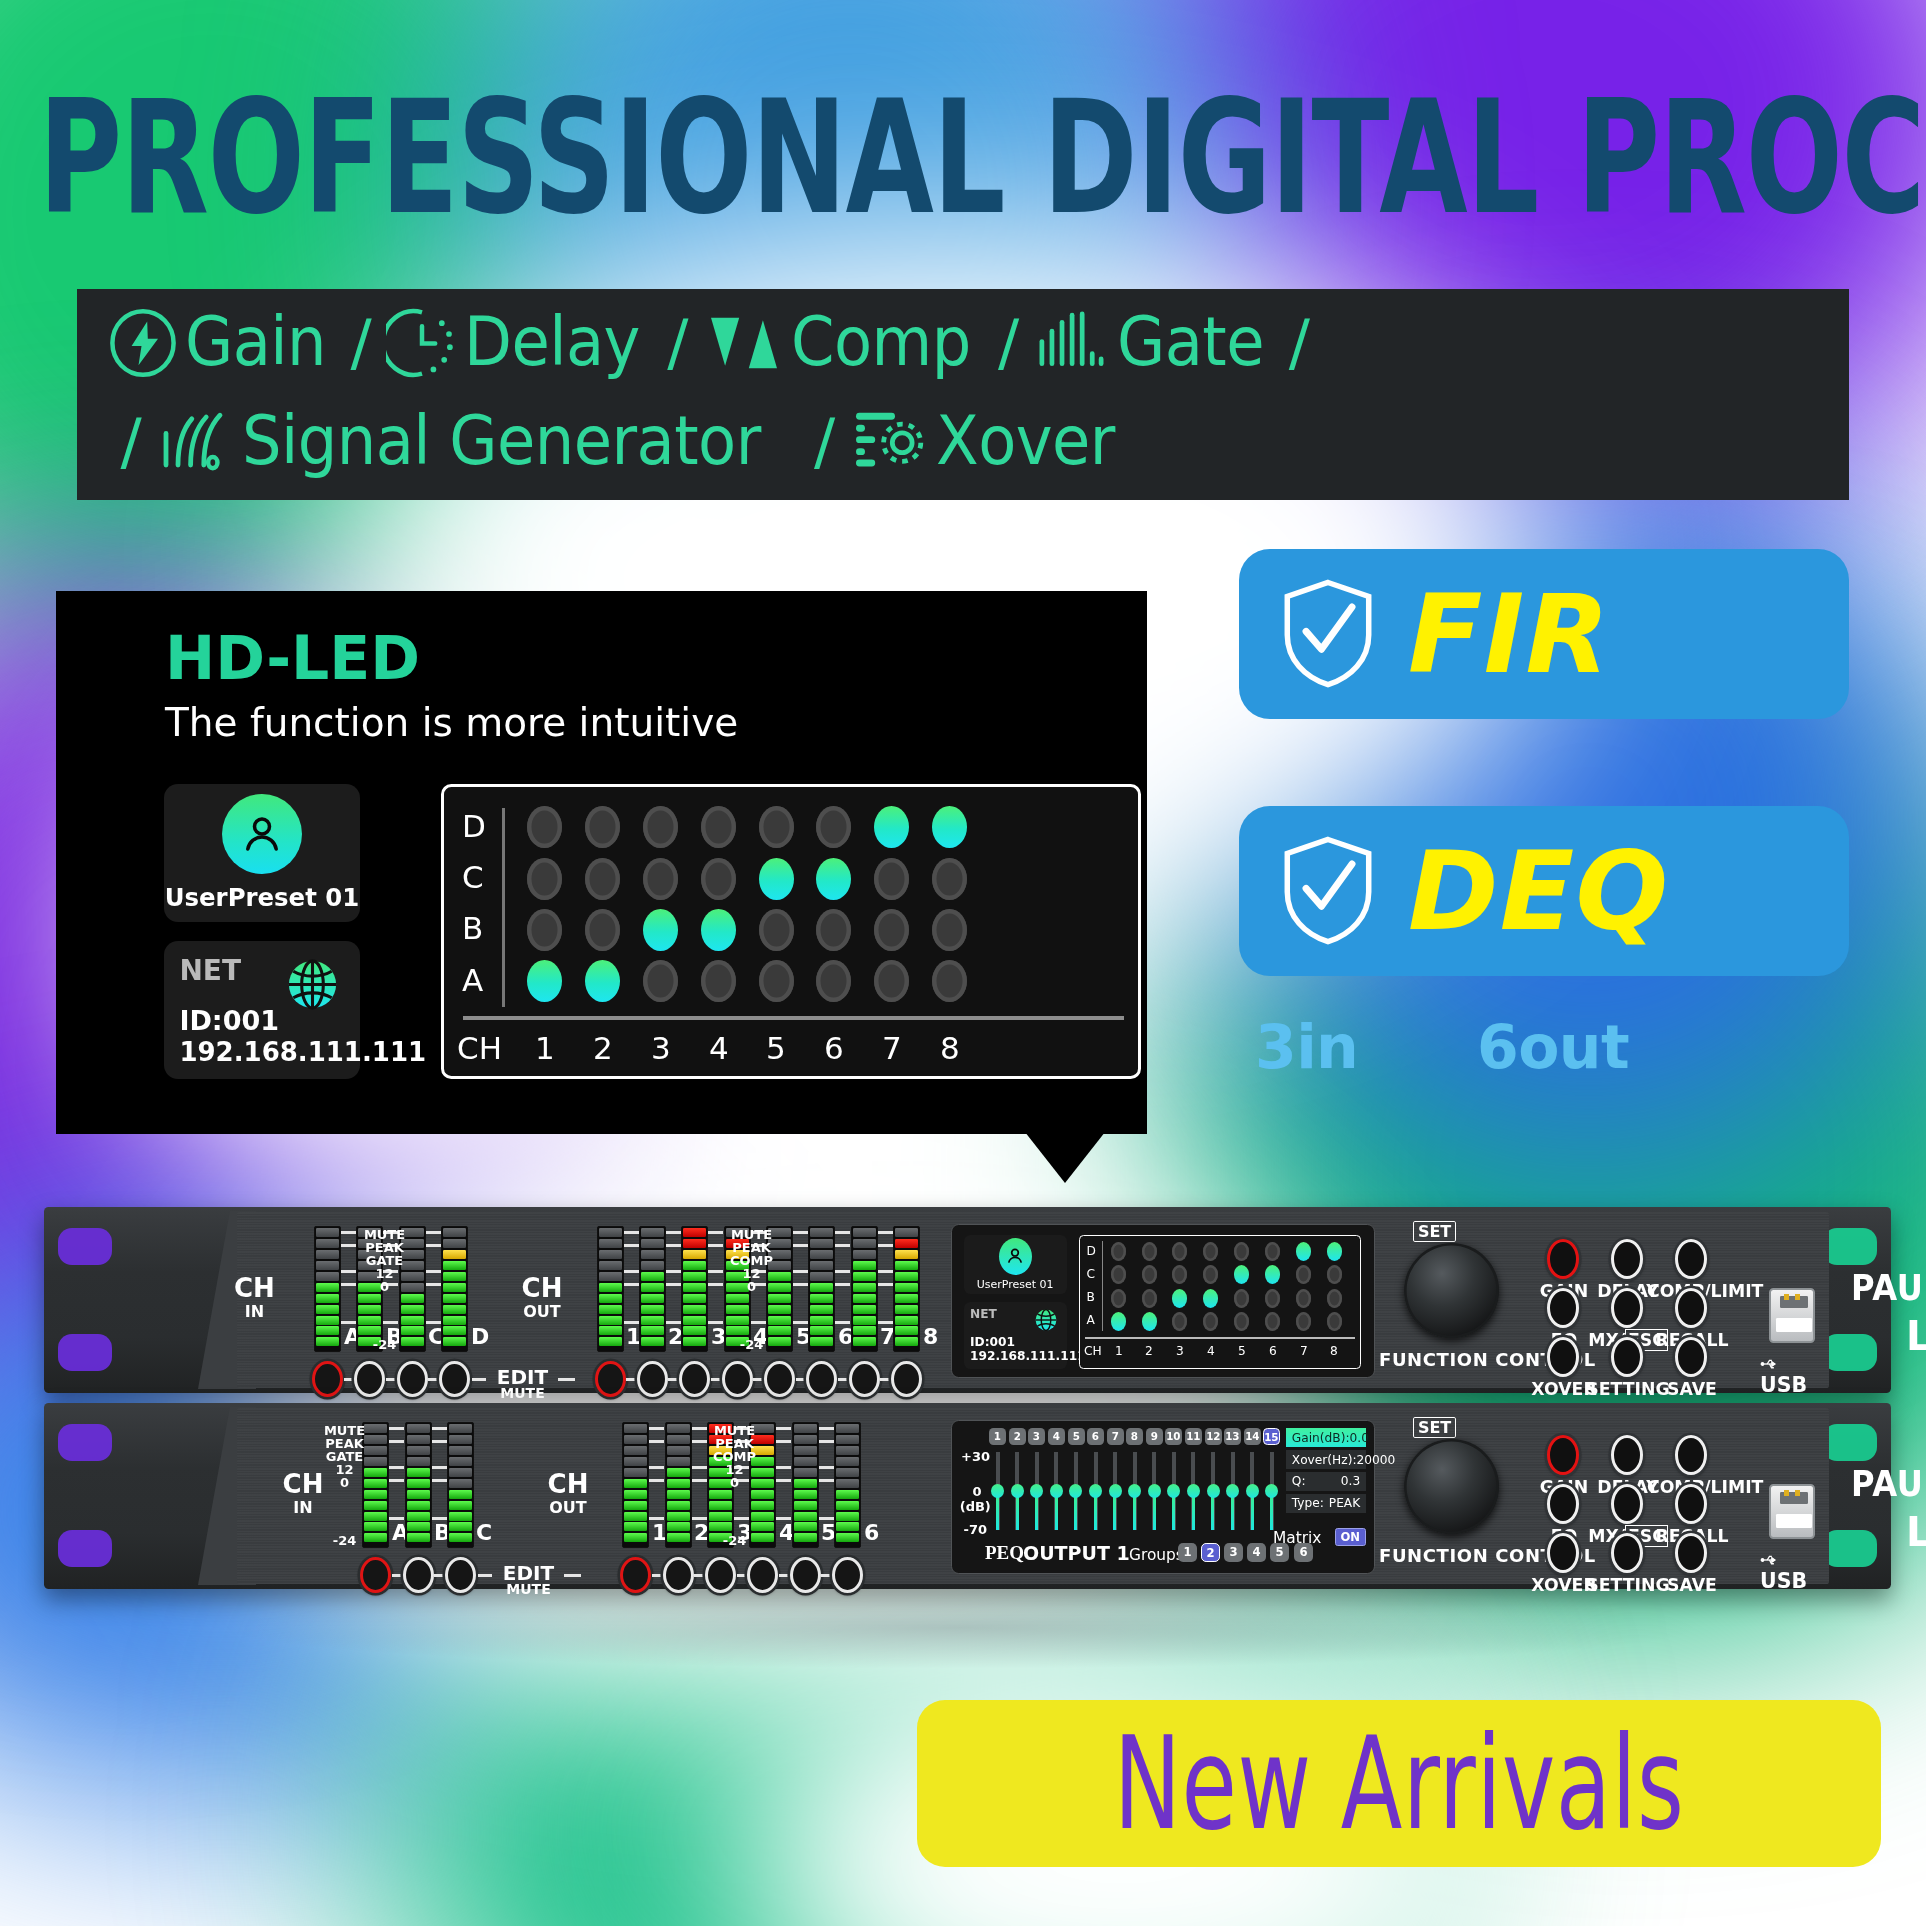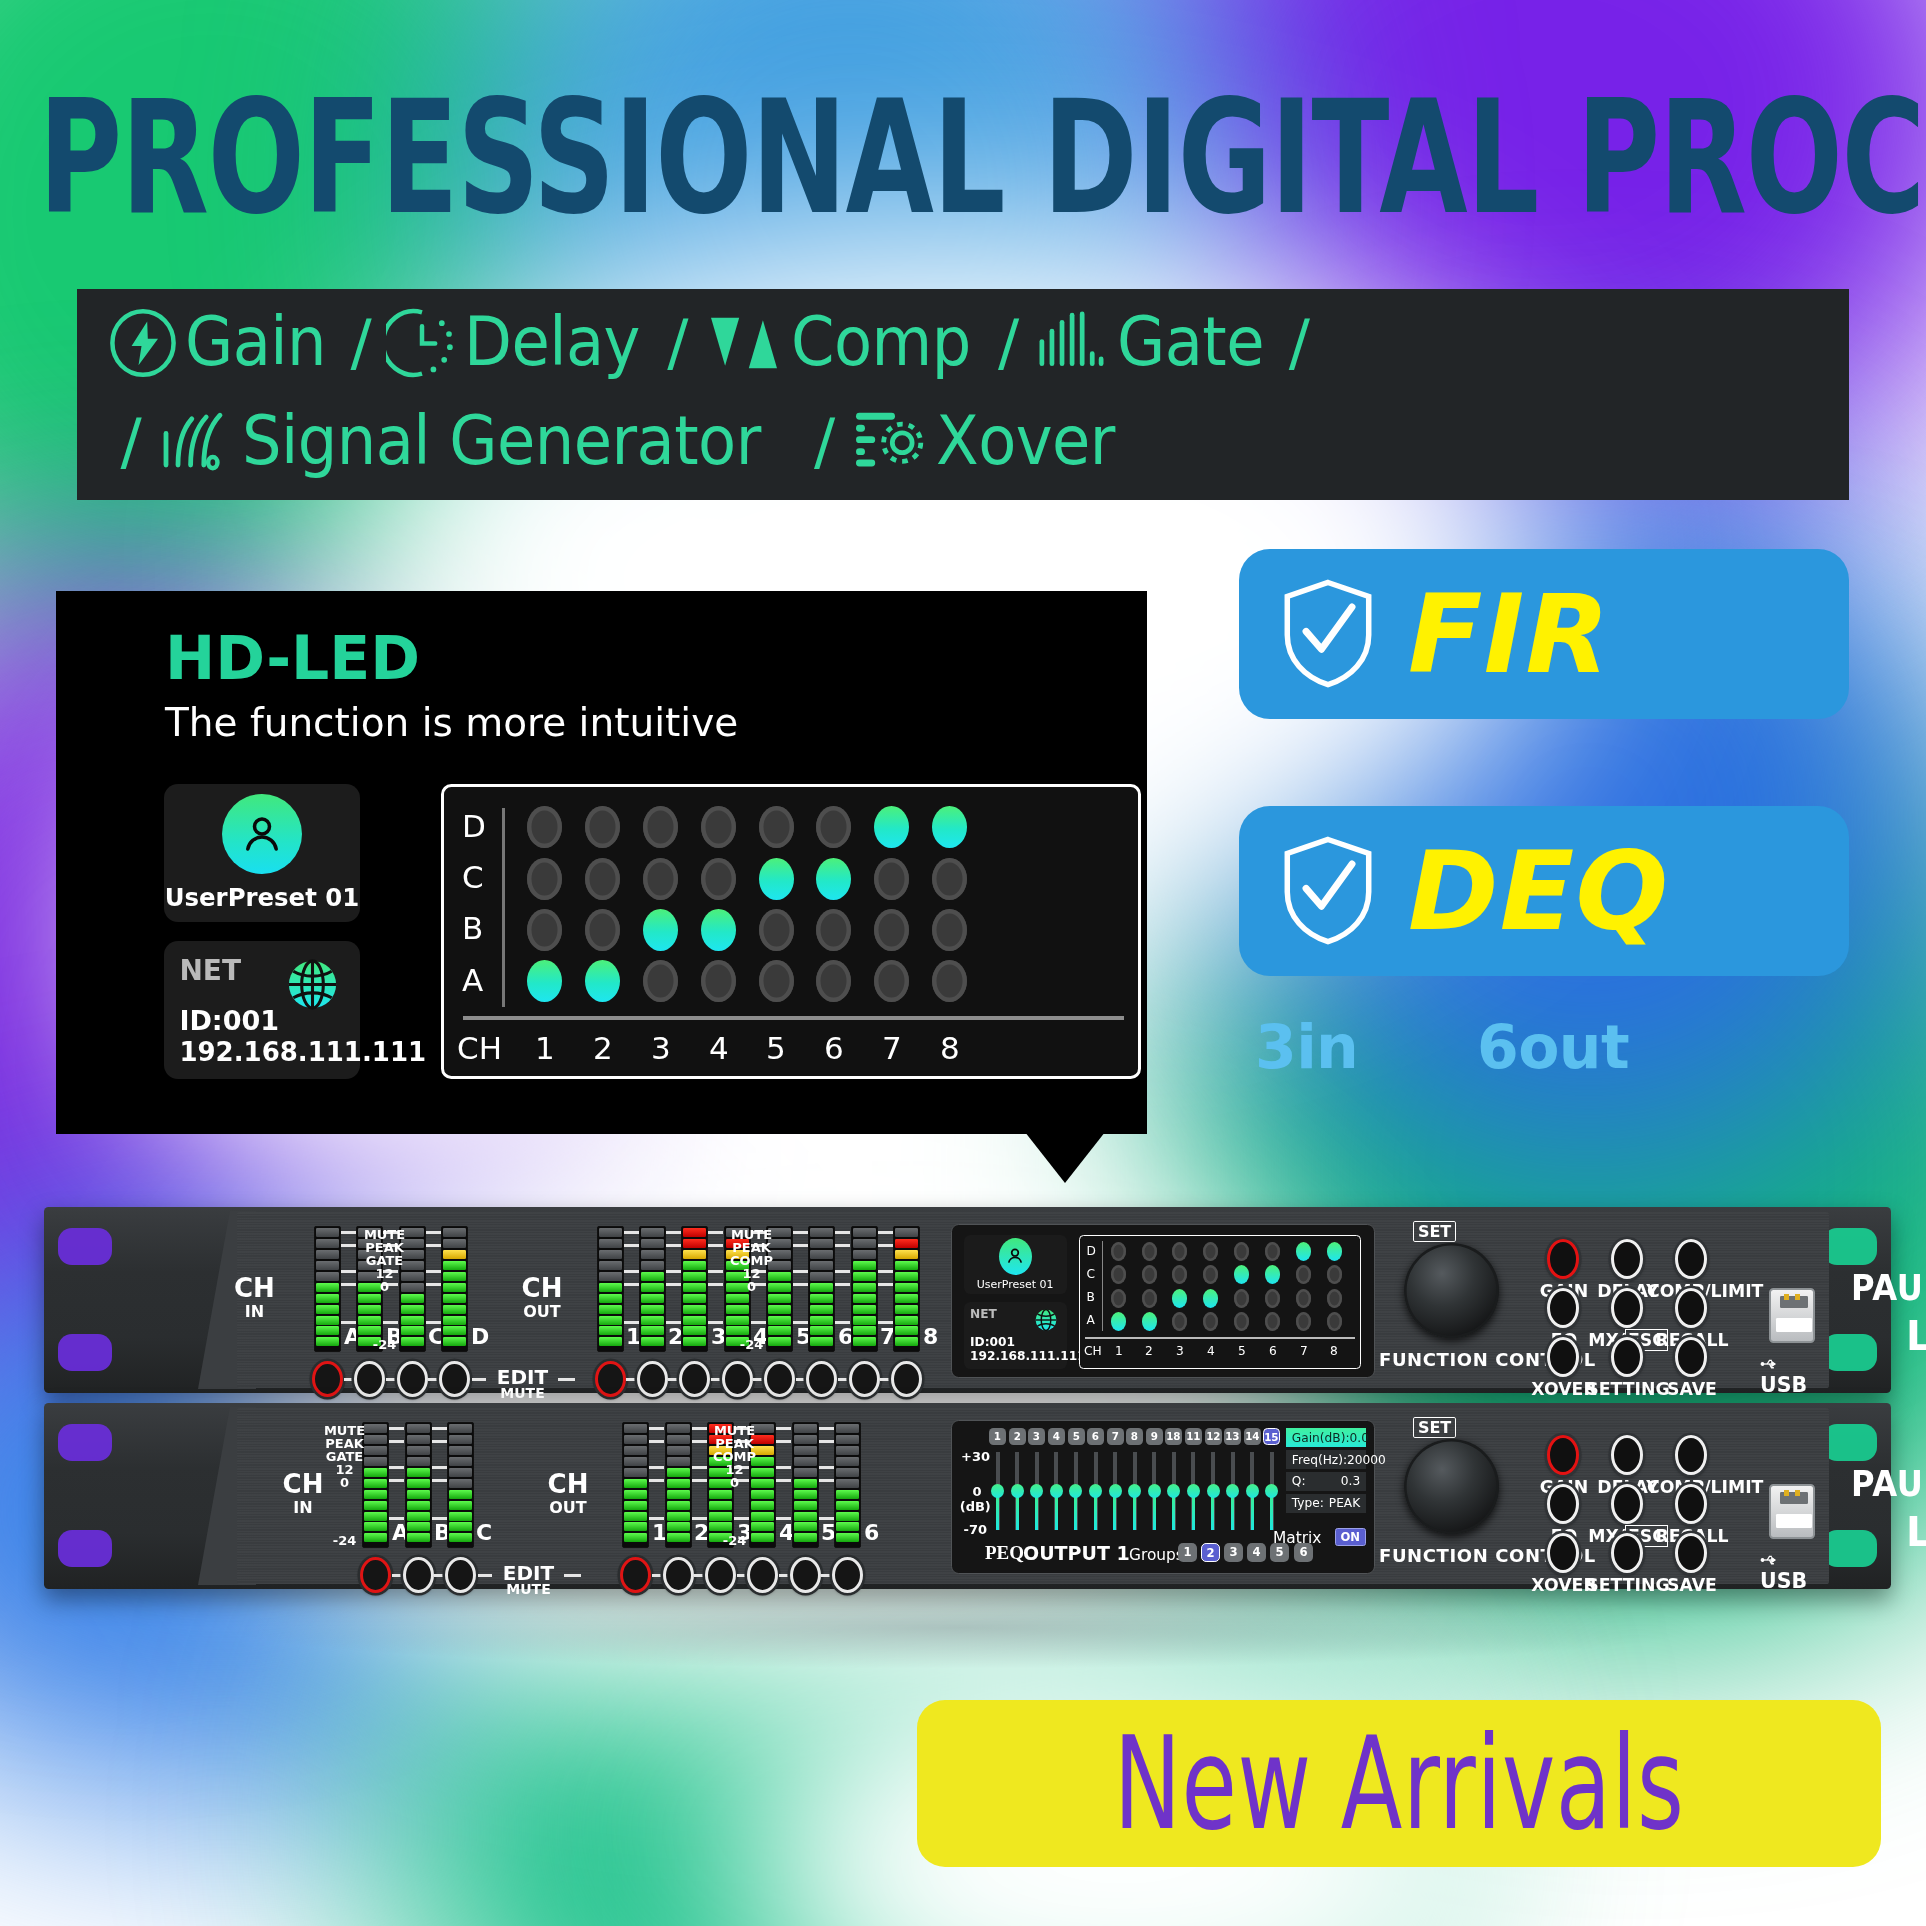--- a/index.html
+++ b/index.html
@@ -1093,21 +1093,21 @@
         <div class="peqFill" style="left:161px;top:69px;height:40px;"></div>
         <div class="peqDot" style="left:157px;top:63px;"></div>
         <div class="peqNum" style="left:174px;top:7.7px;">8</div>
         <div class="peqBand" style="left:181px;top:31px;height:78px;"></div>
         <div class="peqFill" style="left:181px;top:69px;height:40px;"></div>
         <div class="peqDot" style="left:176px;top:63px;"></div>
         <div class="peqNum" style="left:194px;top:7.7px;">9</div>
         <div class="peqBand" style="left:200px;top:31px;height:78px;"></div>
         <div class="peqFill" style="left:201px;top:69px;height:40px;"></div>
         <div class="peqDot" style="left:196px;top:63px;"></div>
-        <div class="peqNum" style="left:213px;top:7.7px;">18</div>
+        <div class="peqNum" style="left:213px;top:7.7px;">10</div>
         <div class="peqBand" style="left:220px;top:31px;height:78px;"></div>
         <div class="peqFill" style="left:220px;top:69px;height:40px;"></div>
         <div class="peqDot" style="left:215px;top:63px;"></div>
         <div class="peqNum" style="left:233px;top:7.7px;">11</div>
         <div class="peqBand" style="left:239px;top:31px;height:78px;"></div>
         <div class="peqFill" style="left:240px;top:69px;height:40px;"></div>
         <div class="peqDot" style="left:235px;top:63px;"></div>
         <div class="peqNum" style="left:253px;top:7.7px;">12</div>
         <div class="peqBand" style="left:259px;top:31px;height:78px;"></div>
         <div class="peqFill" style="left:259px;top:69px;height:40px;"></div>
@@ -1135,21 +1135,21 @@
         <div class="grpBtn sel" style="left:249px;top:122px;">2</div>
         <div class="grpBtn" style="left:272px;top:122px;">3</div>
         <div class="grpBtn" style="left:295px;top:122px;">4</div>
         <div class="grpBtn" style="left:318px;top:122px;">5</div>
         <div class="grpBtn" style="left:342px;top:122px;">6</div>
         <div class="peqVal hl" style="left:334px;top:7.7px;width:80px;height:19px;">
           <span>Gain(dB):</span>
           <span>0.0</span>
         </div>
         <div class="peqVal" style="left:334px;top:29.5px;width:80px;height:19px;">
-          <span>Freq(Hz):</span>
+          <span>Xover(Hz):</span>
           <span>20000</span>
         </div>
         <div class="peqVal" style="left:334px;top:51px;width:80px;height:19px;">
           <span>Q:</span>
           <span>0.3</span>
         </div>
         <div class="peqVal" style="left:334px;top:73px;width:80px;height:19px;">
           <span>Type:</span>
           <span>PEAK</span>
         </div>

